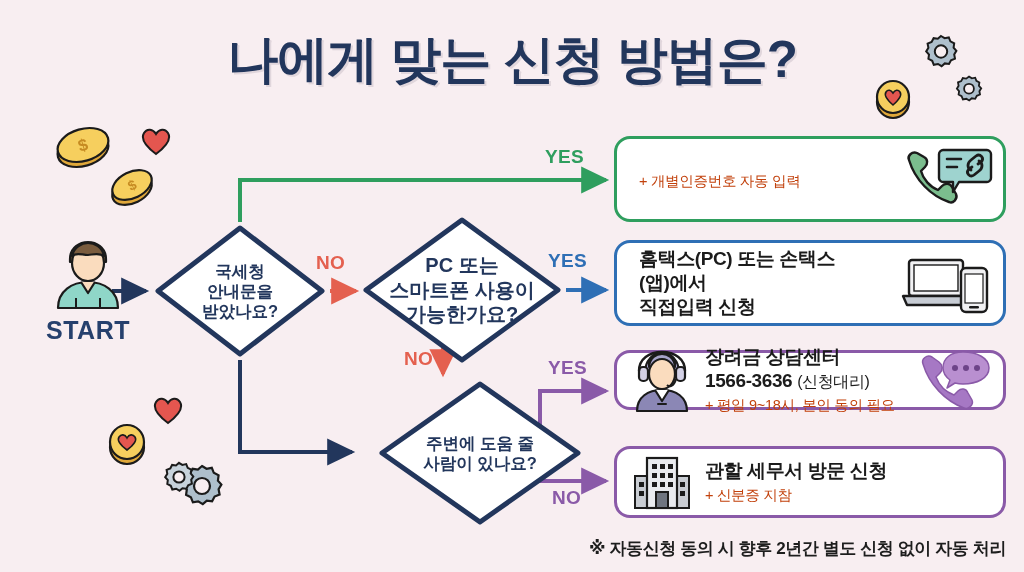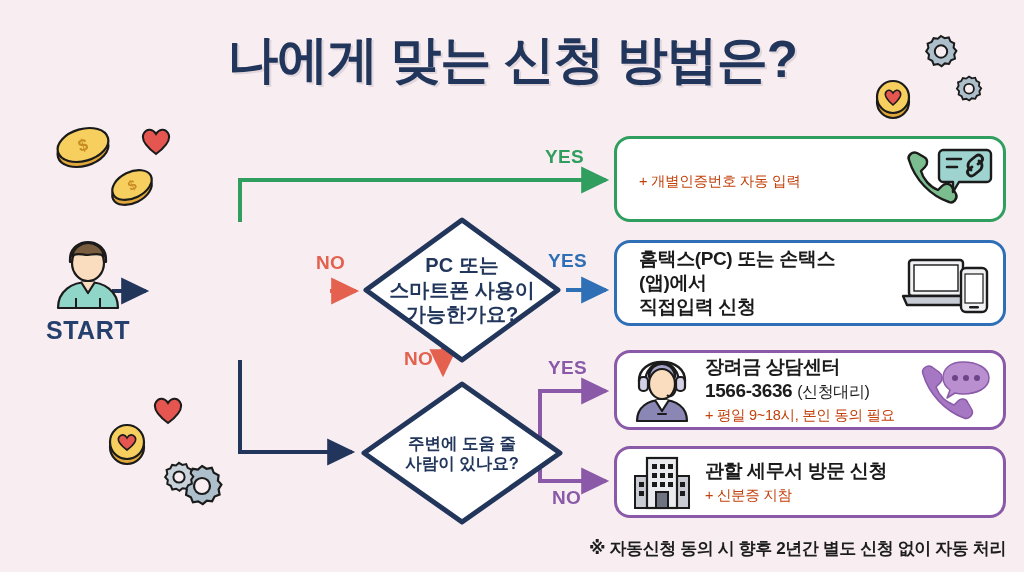--- a/index.html
+++ b/index.html
@@ -43,21 +43,21 @@
     display: flex; flex-direction: column;
     align-items: center; justify-content: center;
     color: #22365c; font-weight: bold;
     line-height: 1.22; text-align: center;
     pointer-events: none;
   }
   .d1 { left: 152px; top: 222px; width: 176px; height: 138px; }
   .d1 .diamond-text { font-size: 16.5px; }
   .d2 { left: 360px; top: 214px; width: 204px; height: 152px; }
   .d2 .diamond-text { font-size: 20px; }
-  .d3 { left: 358px; top: 378px; width: 208px; height: 150px; }
+  .d3 { left: 376px; top: 378px; width: 208px; height: 150px; }
   .d3 .diamond-text { font-size: 16.5px; }
 
   
   .result-box {
     position: absolute;
     background: #fff;
     border-radius: 16px;
     display: flex; align-items: center;
   }
   .rb-green  { border: 3.5px solid #2f9e5e; }
@@ -70,21 +70,21 @@
     line-height: 1.25; letter-spacing: -.4px;
   }
   .rb-title .sub-inline { font-size: 16px; font-weight: normal; }
   .rb-note {
     font-size: 14.5px; color: #c2410c; margin-top: 4px;
     letter-spacing: -.3px; white-space: nowrap;
   }
 
   #box1 { left: 614px; top: 136px; width: 392px; height: 86px; padding: 0 10px 0 22px; }
   #box2 { left: 614px; top: 240px; width: 392px; height: 86px; padding: 0 10px 0 22px; }
-  #box3 { left: 614px; top: 350px; width: 392px; height: 80px; padding: 0 10px 0 14px; }
+  #box3 { left: 614px; top: 350px; width: 392px; height: 60px; padding: 0 10px 0 14px; }
   #box4 { left: 614px; top: 446px; width: 392px; height: 72px; padding: 0 10px 0 14px; }
 
   .rb-icon { flex: 0 0 auto; display: flex; align-items: center; justify-content: center; }
   .rb-icon-left { margin-right: 12px; }
 
   
   .edge-label {
     position: absolute; font-weight: bold; font-size: 19px; letter-spacing: .3px;
   }
   .lbl-green  { color: #2f9e5e; }
@@ -166,20 +166,30 @@
       <path d="M26 23 C26 11, 36 6, 44 6 C52 6, 62 11, 62 23 L62 26 L26 26 Z" fill="#7a5c3e" stroke="#1b1b1b" stroke-width="2.2" stroke-linejoin="round"></path>
       <ellipse cx="44" cy="27" rx="16" ry="18" fill="#fadcbe" stroke="#1b1b1b" stroke-width="2.2"></ellipse>
       <path d="M28 20 C30 11, 38 7, 44 7 C50 7, 58 10, 60 20 C54 16, 48 19, 44 19 C38 19, 32 16, 28 20 Z" fill="#7a5c3e" stroke="#1b1b1b" stroke-width="2.2" stroke-linejoin="round"></path>
       <path d="M14 72 C14 55, 28 46, 44 46 C60 46, 74 55, 74 72 Z" fill="#8fd6c8" stroke="#1b1b1b" stroke-width="2.2" stroke-linejoin="round"></path>
       <path d="M37 46 L44 57 L51 46" fill="#fadcbe" stroke="#1b1b1b" stroke-width="2.2" stroke-linejoin="round"></path>
       <path d="M32 62 L32 72 M56 62 L56 72" stroke="#1b1b1b" stroke-width="2"></path>
     </svg>
     <div id="start-label">START</div>
   </div>
 
+  <div class="diamond-wrap d1">
+    <svg class="diamond-shape" viewBox="0 0 176 138">
+      <path d="M88 6 L170 69 L88 132 L6 69 Z" fill="#ffffff" stroke="#22365c" stroke-width="5" stroke-linejoin="round"></path>
+    </svg>
+    <div class="diamond-text">
+      <span>국세청</span>
+      <span>안내문을</span>
+      <span>받았나요?</span>
+    </div>
+  </div>
 
   <div class="diamond-wrap d2">
     <svg class="diamond-shape" viewBox="0 0 204 152">
       <path d="M102 6 L198 76 L102 146 L6 76 Z" fill="#ffffff" stroke="#22365c" stroke-width="5" stroke-linejoin="round"></path>
     </svg>
     <div class="diamond-text">
       <span>PC 또는</span>
       <span>스마트폰 사용이</span>
       <span>가능한가요?</span>
     </div>

